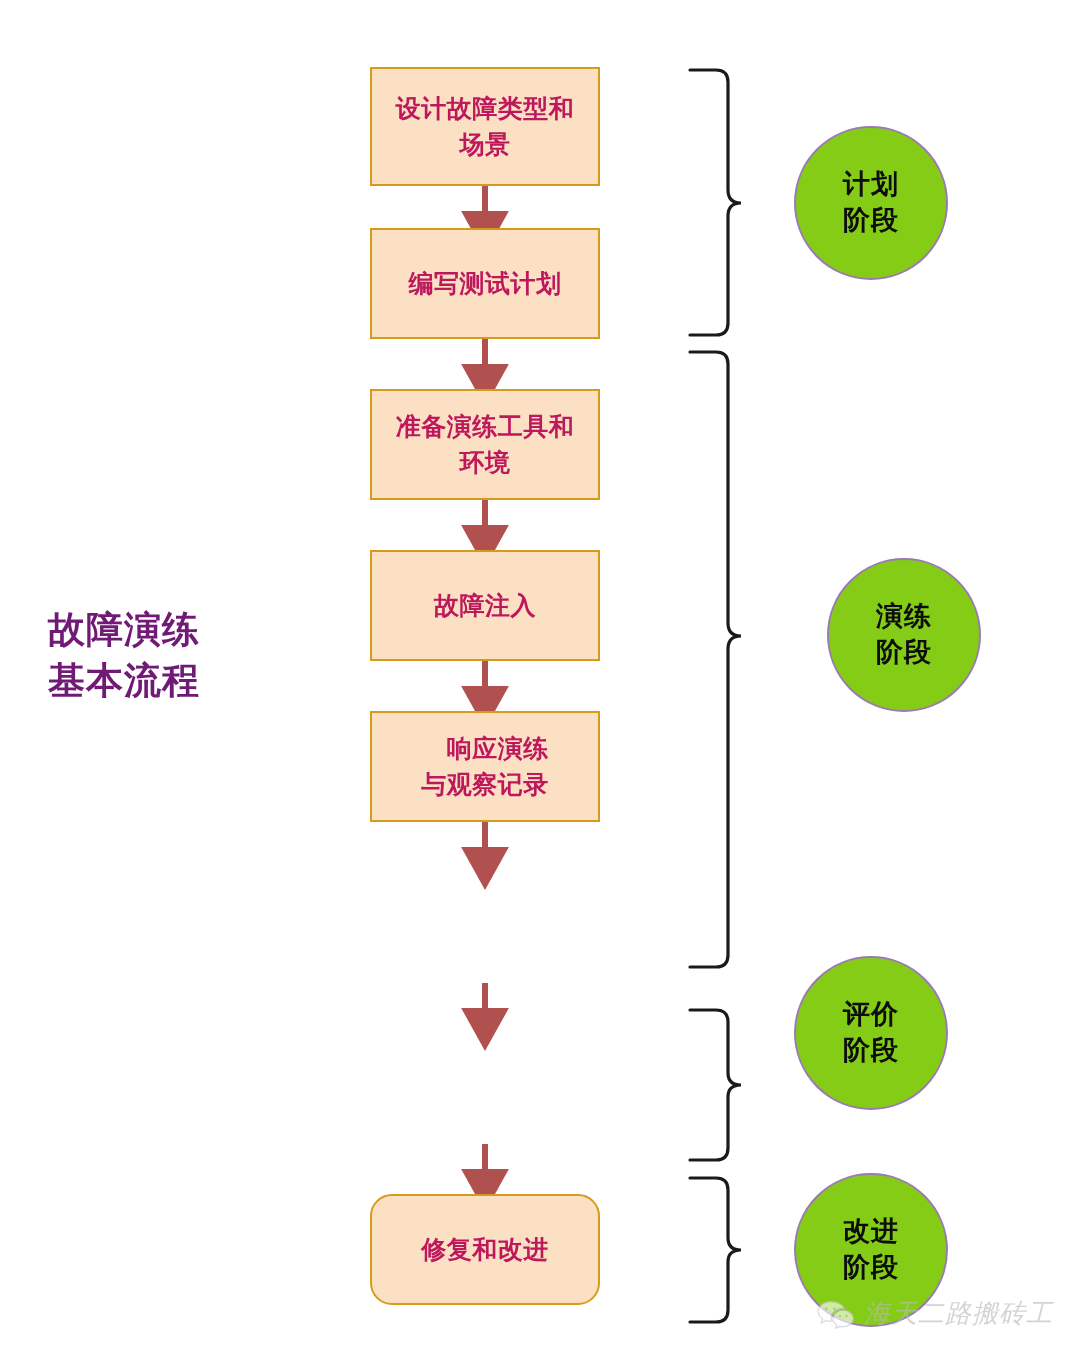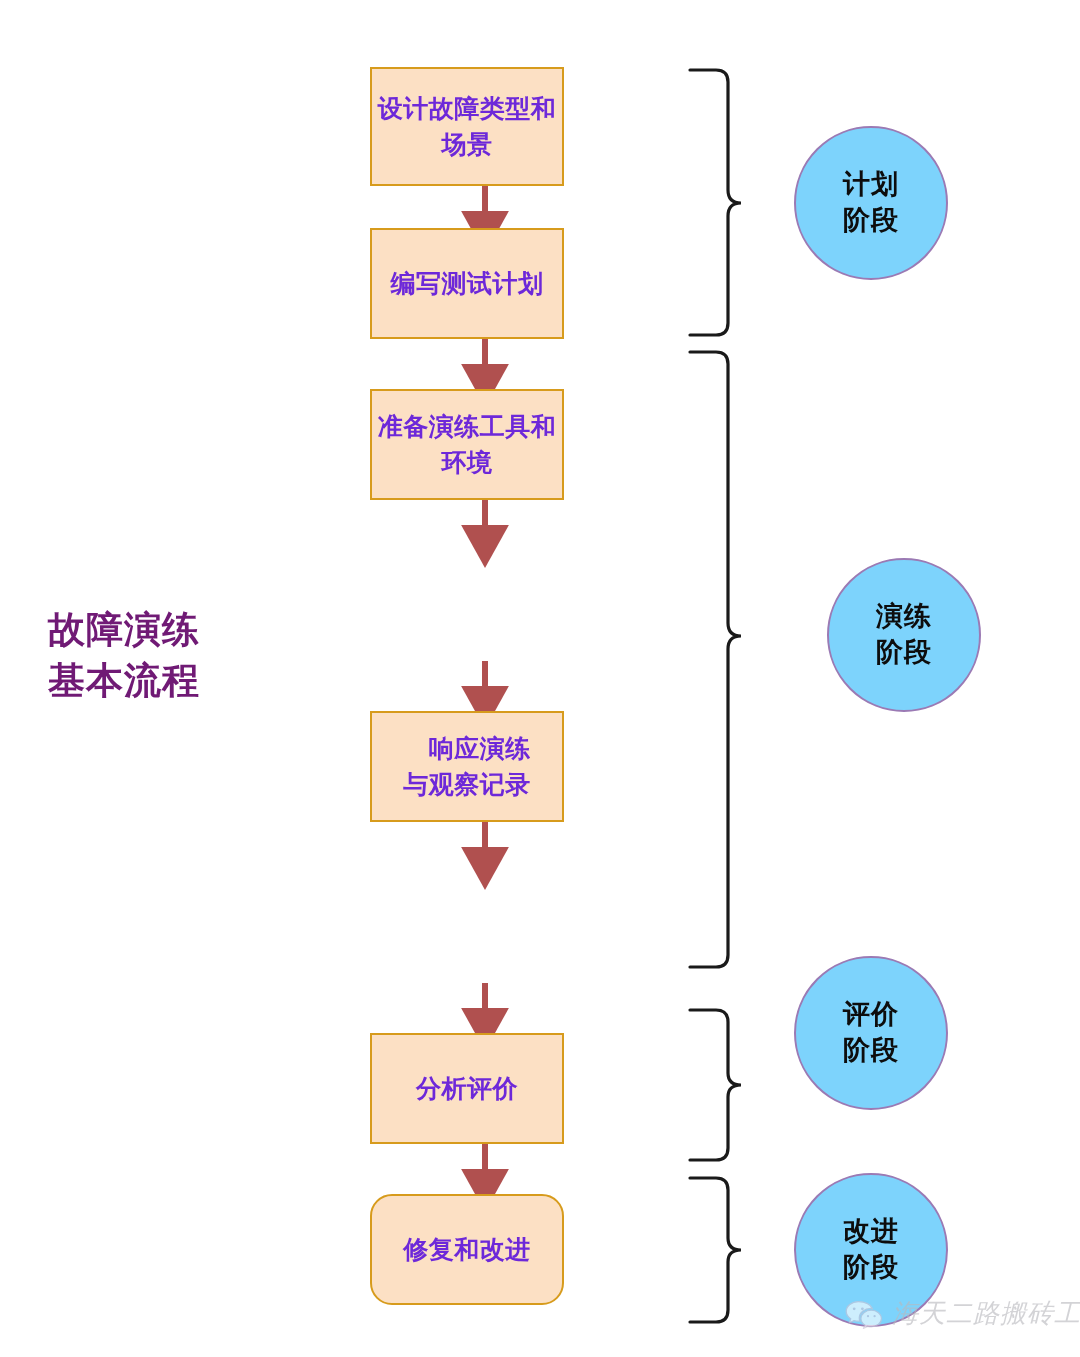--- a/index.html
+++ b/index.html
@@ -38,61 +38,61 @@
     font-weight: 700;
     line-height: 1.38;
     letter-spacing: 1px;
     white-space: pre-line;
   }
 
   
   .proc-box {
     position: absolute;
     left: 370px;
-    width: 194px;
+    width: 230px;
     background: #FCE0C4;
     border: 2px solid #D79B1C;
     box-sizing: border-box;
     display: flex;
     align-items: center;
     justify-content: center;
     text-align: center;
-    color: #6d28d9;
+    color: #be185d;
     font-size: 25px;
     font-weight: 700;
     line-height: 1.42;
     white-space: pre-line;
     letter-spacing: 0.5px;
   }
 
   
   .phase-circle {
     position: absolute;
     width: 154px;
     height: 154px;
     border-radius: 50%;
-    background: #7dd3fc;
+    background: #84cc16;
     border: 2px solid #9B7AB4;
     box-sizing: border-box;
     display: flex;
     align-items: center;
     justify-content: center;
     text-align: center;
     color: #0D0D0D;
     font-size: 27px;
     font-weight: 700;
     line-height: 1.33;
     white-space: pre-line;
     letter-spacing: 1px;
   }
 
   
   .watermark {
     position: absolute;
-    left: 844px;
+    left: 816px;
     top: 1296px;
     display: flex;
     align-items: center;
     gap: 8px;
     opacity: 0.62;
   }
   .watermark-text {
     color: #B9B9BE;
     font-size: 26px;
     font-style: italic;
@@ -152,26 +152,26 @@
 基本流程</div>
 
   <div class="proc-box" style="top:67px;  height:119px;">设计故障类型和
 场景</div>
 
   <div class="proc-box" style="top:228px; height:111px;">编写测试计划</div>
 
   <div class="proc-box" style="top:389px; height:111px;">准备演练工具和
 环境</div>
 
+  <div class="proc-box" style="top:550px; height:111px;">故障注入</div>
 
   <div class="proc-box" style="top:711px; height:111px;text-align:right;">响应演练
 与观察记录</div>
 
 
-  <div class="proc-box" style="top:1033px; height:111px;">分析评价</div>
 
   <div class="proc-box" style="top:1194px; height:111px;border-radius:22px;">修复和改进</div>
 
   <div class="phase-circle" style="left:794px; top:126px;">计划
 阶段</div>
 
   <div class="phase-circle" style="left:827px; top:558px;">演练
 阶段</div>
 
   <div class="phase-circle" style="left:794px; top:956px;">评价

